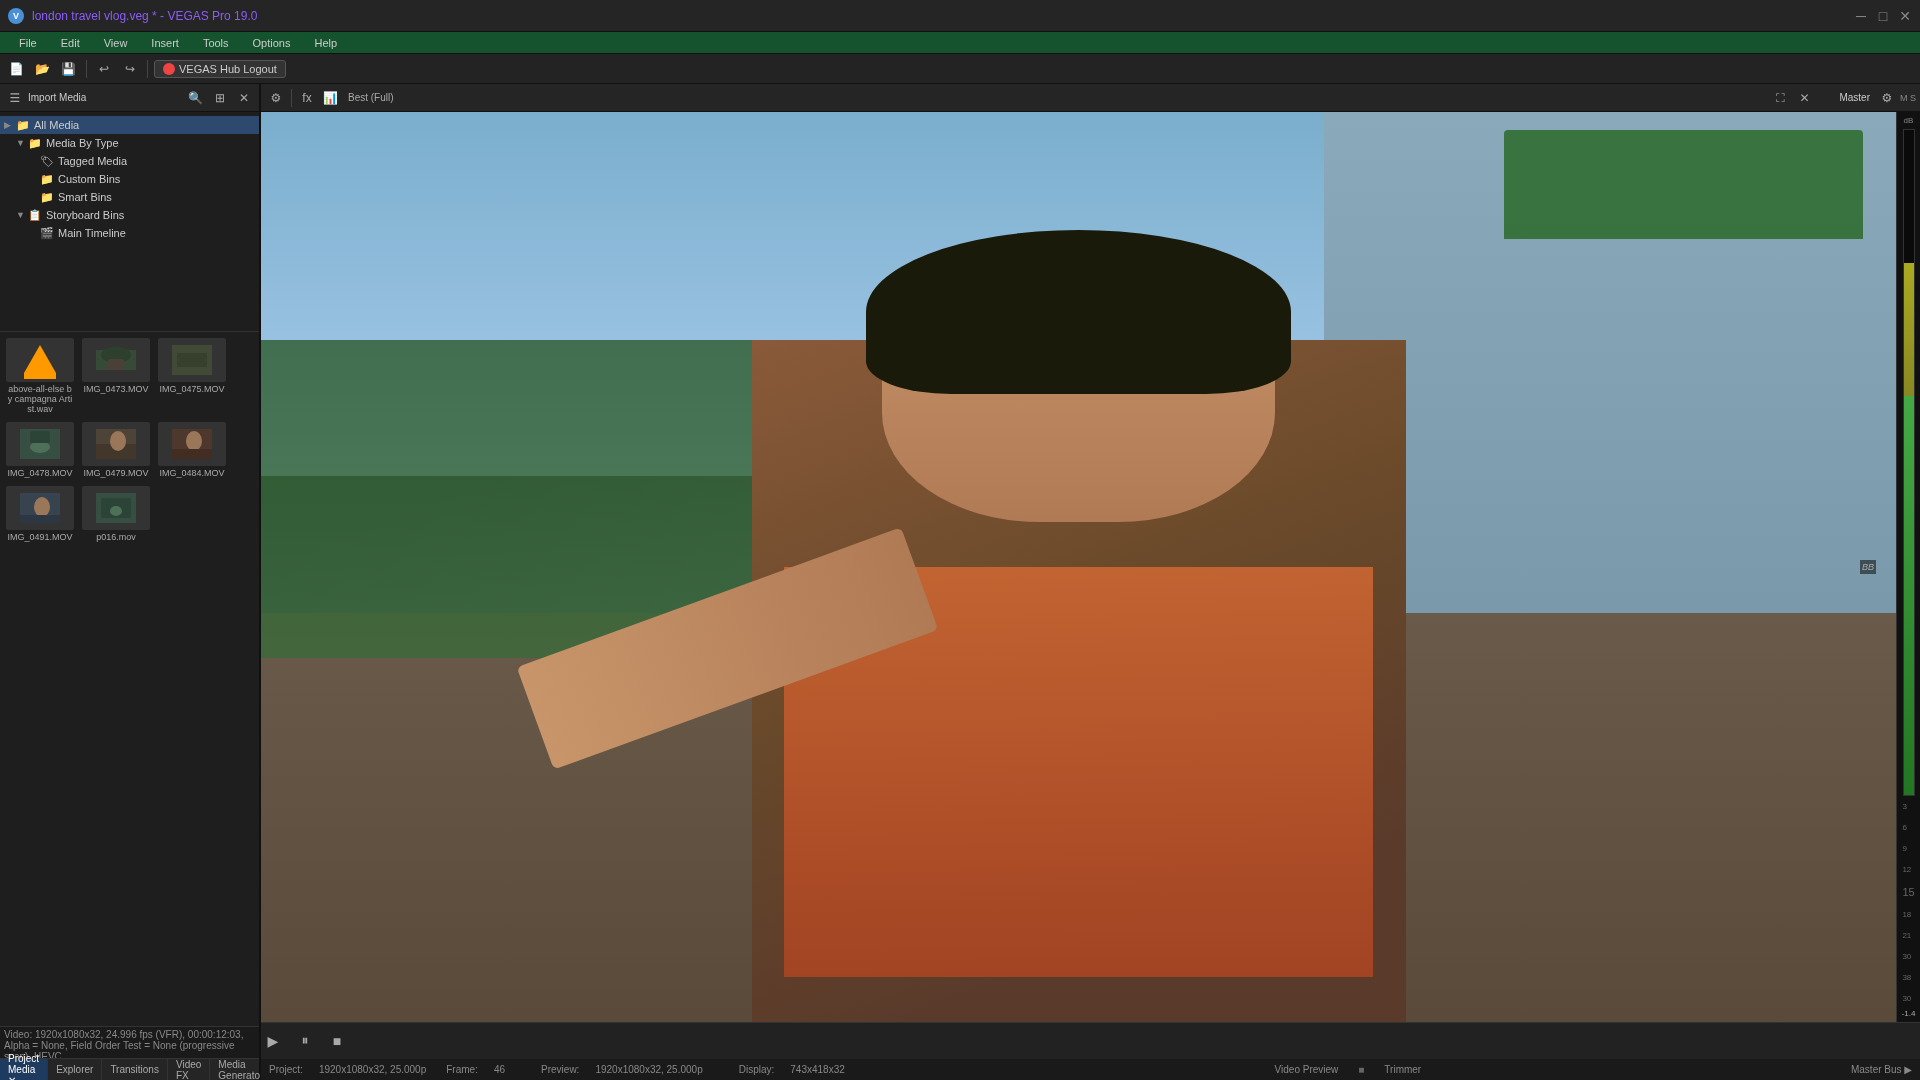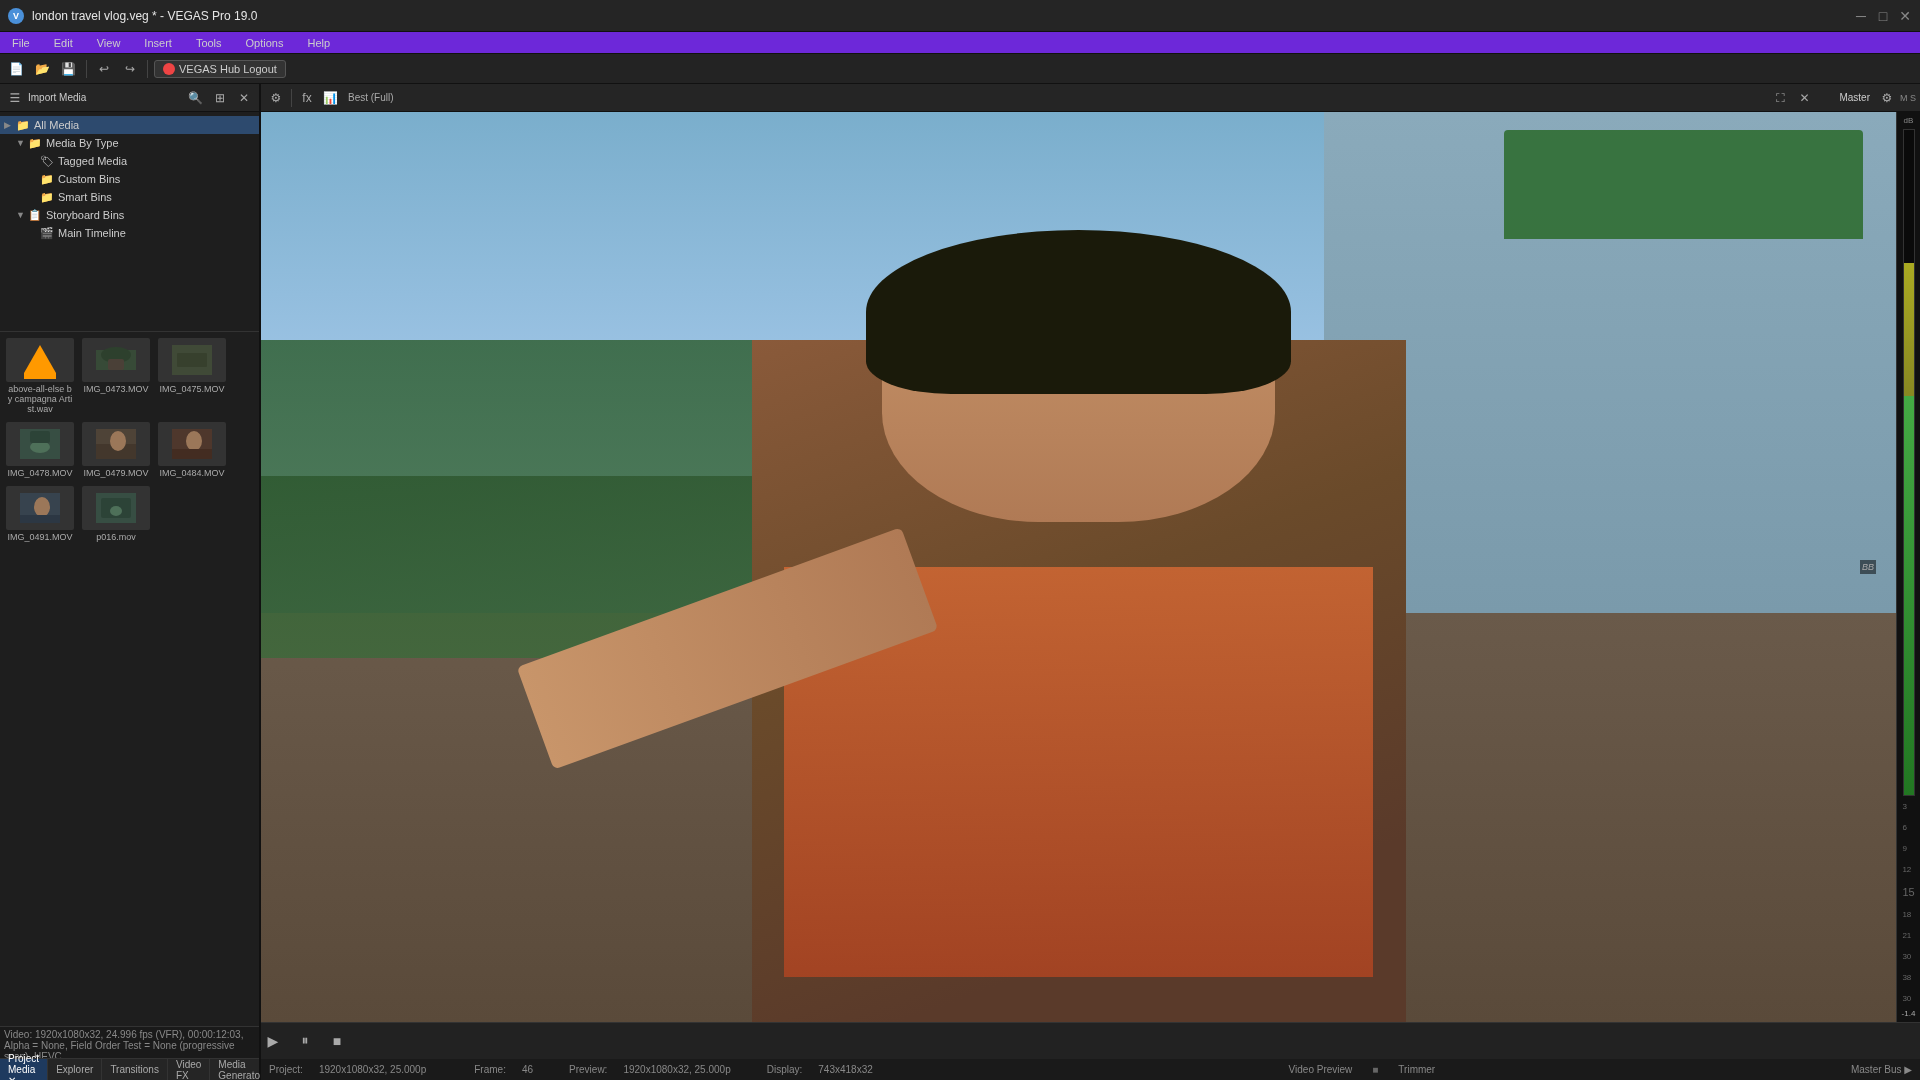--- a/index.html
+++ b/index.html
@@ -27,38 +27,38 @@
       width: 16px; height: 16px;
       background: #4a90d9;
       border-radius: 50%;
       margin-right: 8px;
       display: flex; align-items: center; justify-content: center;
       font-size: 9px; color: white; font-weight: bold;
     }
     #title-bar .title-text {
       flex: 1;
       font-size: 12px;
-      color: #e5e5e5;
+      color: #8b5cf6;
     }
     #title-bar .win-controls {
       display: flex; gap: 8px;
     }
     #title-bar .win-btn {
       width: 14px; height: 14px;
       display: flex; align-items: center; justify-content: center;
       color: #888; font-size: 14px; cursor: pointer;
     }
 
     
     #menu-bar {
-      background: #6d28d9;
+      background: #14532d;
       height: 22px;
       display: flex;
       align-items: center;
-      padding: 0 8px;
+      padding: 0 15px;
       border-bottom: 1px solid #111;
       gap: 16px;
     }
     #menu-bar span {
       font-size: 11px;
       color: #ccc;
       cursor: pointer;
       padding: 2px 4px;
     }
 
@@ -597,21 +597,21 @@
         <div id="preview-controls">
           <div class="preview-btn">▶</div>
           <div class="preview-btn">⏸</div>
           <div class="preview-btn">■</div>
           <div style="flex:1;"></div>
         </div>
 
         <div id="preview-status">
           <span>Project:</span>
           <span>1920x1080x32, 25.000p</span>
-          <span style="margin-left:32px;text-align:right;">Frame:</span>
+          <span style="margin-left:4px;text-align:right;">Frame:</span>
           <span>46</span>
           <span style="margin-left:20px;">Preview:</span>
           <span>1920x1080x32, 25.000p</span>
           <span style="margin-left:20px;">Display:</span>
           <span>743x418x32</span>
           <span style="flex:1;"></span>
           <span>Video Preview</span>
           <span style="color:#666;margin:0 4px;">■</span>
           <span>Trimmer</span>
           <span style="flex:1;"></span>

